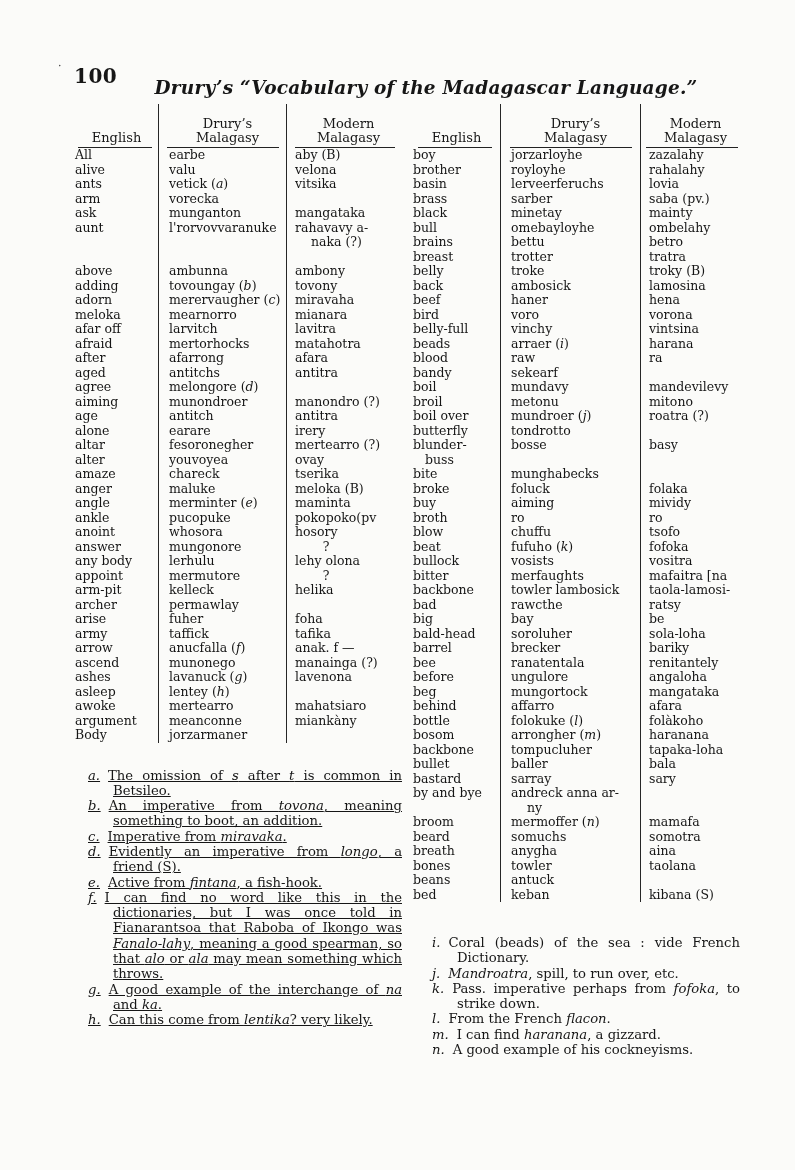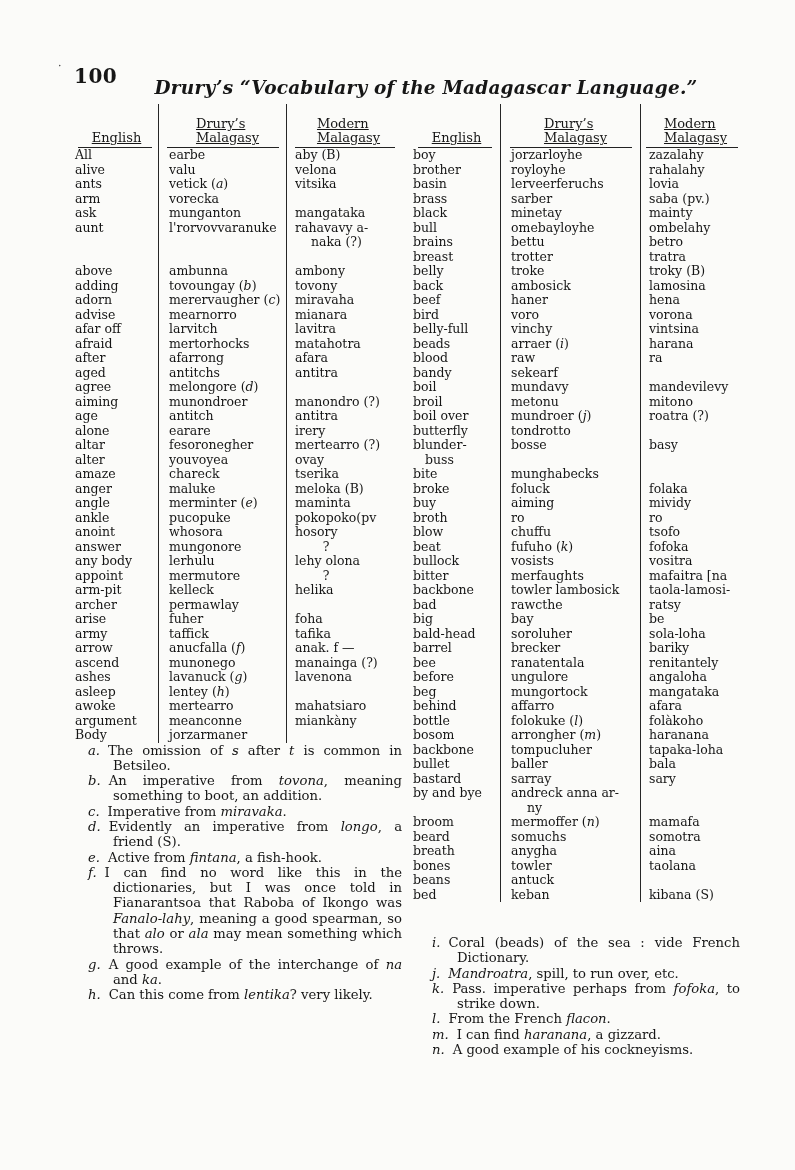--- a/index.html
+++ b/index.html
@@ -26,21 +26,21 @@
   .col{display:block;}
   .col.left{width:330px;}
   .col.right{width:332px;}
 
   
   .vtable{font-size:12.5px;line-height:14.5px;}
   .t-hrow{display:flex;}
   .t-hcell{
     box-sizing:border-box;height:44px;
     display:flex;flex-direction:column;justify-content:flex-end;align-items:center;
-    font-size:13px;line-height:14px;position:relative;padding-bottom:3px;text-decoration:underline;
+    font-size:13px;line-height:14px;text-align:center;position:relative;padding-bottom:3px;
   }
   .t-hcell .hrule{position:absolute;bottom:0;left:50%;transform:translateX(-50%);border-bottom:1.4px solid #222;}
   .t-row{display:flex;min-height:14.5px;}
   .t-row.gap{height:10px;}
   .t-cell{box-sizing:border-box;white-space:pre;overflow:hidden;}
   .c1,.c2{border-left:1.4px solid #262626;}
   .lt .c0{width:86px;padding-left:3px;}
   .lt .c1{width:128px;padding-left:10px;}
   .lt .c2{width:116px;padding-left:8px;}
   .rt .c0{width:90px;padding-left:3px;}
@@ -48,21 +48,21 @@
   .rt .c2{width:102px;padding-left:8px;}
   .lt .c0 .hrule{width:74px;}
   .lt .c1 .hrule{width:112px;}
   .lt .c2 .hrule{width:100px;}
   .rt .c0 .hrule{width:74px;}
   .rt .c1 .hrule{width:122px;}
   .rt .c2 .hrule{width:92px;}
 
   
   .footnotes{font-size:13.2px;line-height:15.3px;text-align:justify;}
-  .footnotes.fl{padding-left:16px;width:314px;box-sizing:content-box;}
+  .footnotes.fl{margin-top:25px;padding-left:16px;width:314px;box-sizing:content-box;text-decoration:underline;}
   .footnotes.fr{margin-top:33px;padding-left:22px;width:308px;}
   .footnote{padding-left:25px;text-indent:-25px;}
   .fn-label{font-style:italic;margin-right:8px;}
   i{font-style:italic;}
 </style>
 </head>
 <body>
 
 <div class="page">
 
@@ -138,21 +138,21 @@
             <div class="t-cell c0">adding</div>
             <div class="t-cell c1">tovoungay (<i>b</i>)</div>
             <div class="t-cell c2">tovony</div>
           </div>
           <div class="t-row">
             <div class="t-cell c0">adorn</div>
             <div class="t-cell c1">merervaugher (<i>c</i>)</div>
             <div class="t-cell c2">miravaha</div>
           </div>
           <div class="t-row">
-            <div class="t-cell c0">advise</div>
+            <div class="t-cell c0">meloka</div>
             <div class="t-cell c1">mearnorro</div>
             <div class="t-cell c2">mianara</div>
           </div>
           <div class="t-row">
             <div class="t-cell c0">afar off</div>
             <div class="t-cell c1">larvitch</div>
             <div class="t-cell c2">lavitra</div>
           </div>
           <div class="t-row">
             <div class="t-cell c0">afraid</div>

